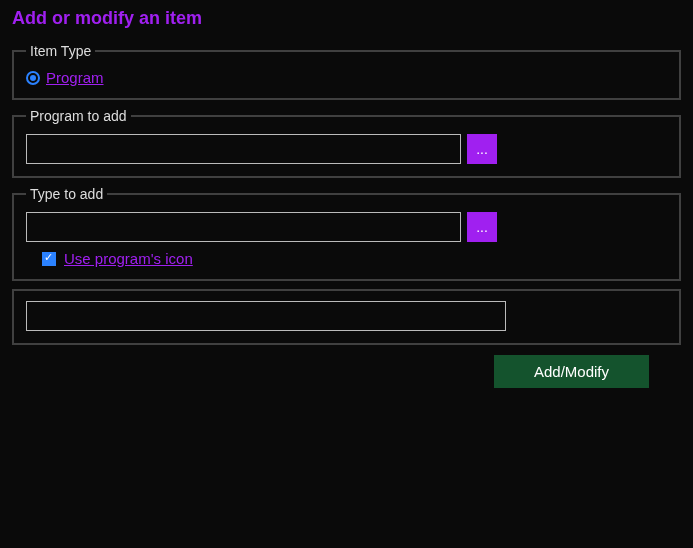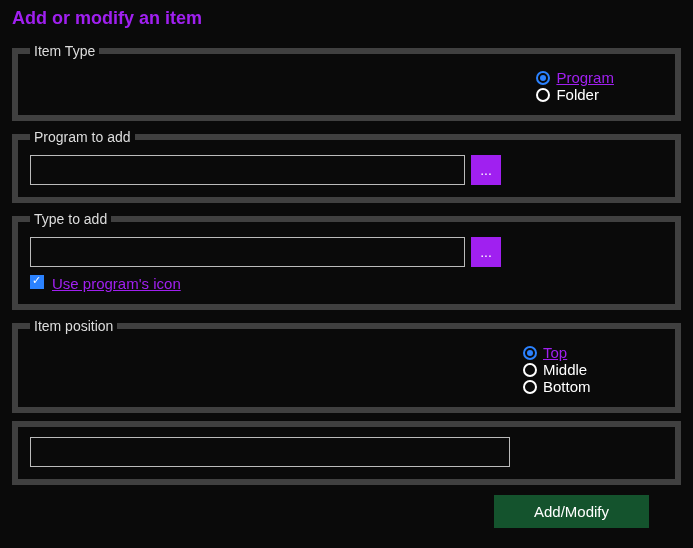--- a/index.html
+++ b/index.html
@@ -13,31 +13,31 @@
     overflow: hidden;
   }
   .window { padding: 8px 12px 12px 12px; }
   .title {
     color: #a020f0;
     font-size: 18px;
     font-weight: 600;
     margin-bottom: 14px;
   }
   fieldset {
-    border: 6px solid #404040;
+    border: 2px solid #404040;
     margin-bottom: 8px;
     padding: 10px 12px 12px 12px;
     position: relative;
   }
   legend {
     padding: 0 4px;
     color: #ddd;
     font-size: 14px;
   }
-  .radio-row { display: flex; gap: 0; align-items: flex-end; flex-direction: column; }
+  .radio-row { display: flex; gap: 0; align-items: flex-start; }
   .radio-item {
     display: flex;
     align-items: center;
     gap: 6px;
     cursor: pointer;
   }
   .radio-row.fivecol .radio-item { width: 20%; }
   .radio-row.threecol .radio-item { width: 140px; }
   .radio {
     width: 14px; height: 14px; border-radius: 50%;
@@ -65,22 +65,23 @@
     width: 30px; height: 30px;
     background: #a020f0;
     color: #fff;
     border: none;
     font-size: 14px;
     cursor: pointer;
     line-height: 30px;
     text-align: center;
   }
   .checkbox-row {
-    display: flex; gap: 8px; margin-top: 8px;
+    display: flex; align-items: center; gap: 8px; margin-top: 8px;
     cursor: pointer;
+    margin-left: 16px;
   }
   .checkbox {
     width: 14px; height: 14px; border: 1px solid #888;
     background: #0a0a0a; position: relative; flex-shrink: 0;
   }
   .checkbox.checked { background: #2b82ff; border-color: #2b82ff; }
   .checkbox.checked::after {
     content: "✓"; color: #fff; font-size: 11px; position: absolute;
     top: -2px; left: 1px;
   }
@@ -97,24 +98,20 @@
 <div class="window">
   <div class="title">Add or modify an item</div>
 
   <fieldset>
     <legend>Item Type</legend>
     <div class="radio-row fivecol">
       <label class="radio-item">
         <span class="radio checked"></span>
         <span class="link-label">Program</span>
       </label>
-      <label class="radio-item">
-        <span class="radio"></span>
-        <span class="plain-label">Folder</span>
-      </label>
     </div>
   </fieldset>
 
   <fieldset>
     <legend>Program to add</legend>
     <div class="input-row">
       <input type="text" value="" style="">
       <button class="browse-btn">...</button>
     </div>
   </fieldset>
@@ -124,37 +121,20 @@
     <div class="input-row">
       <input type="text" value="" style="">
       <button class="browse-btn">...</button>
     </div>
     <label class="checkbox-row">
       <span class="checkbox checked"></span>
       <span class="link-label">Use program's icon</span>
     </label>
   </fieldset>
 
-  <fieldset>
-    <legend>Item position</legend>
-    <div class="radio-row threecol">
-      <label class="radio-item">
-        <span class="radio checked"></span>
-        <span class="link-label">Top</span>
-      </label>
-      <label class="radio-item">
-        <span class="radio"></span>
-        <span class="plain-label">Middle</span>
-      </label>
-      <label class="radio-item">
-        <span class="radio"></span>
-        <span class="plain-label">Bottom</span>
-      </label>
-    </div>
-  </fieldset>
 
 
   <fieldset class="fs-name">
     <input type="text" value="" style="">
   </fieldset>
 
   <div class="footer">
     <button class="primary-btn">Add/Modify</button>
   </div>
 </div>

